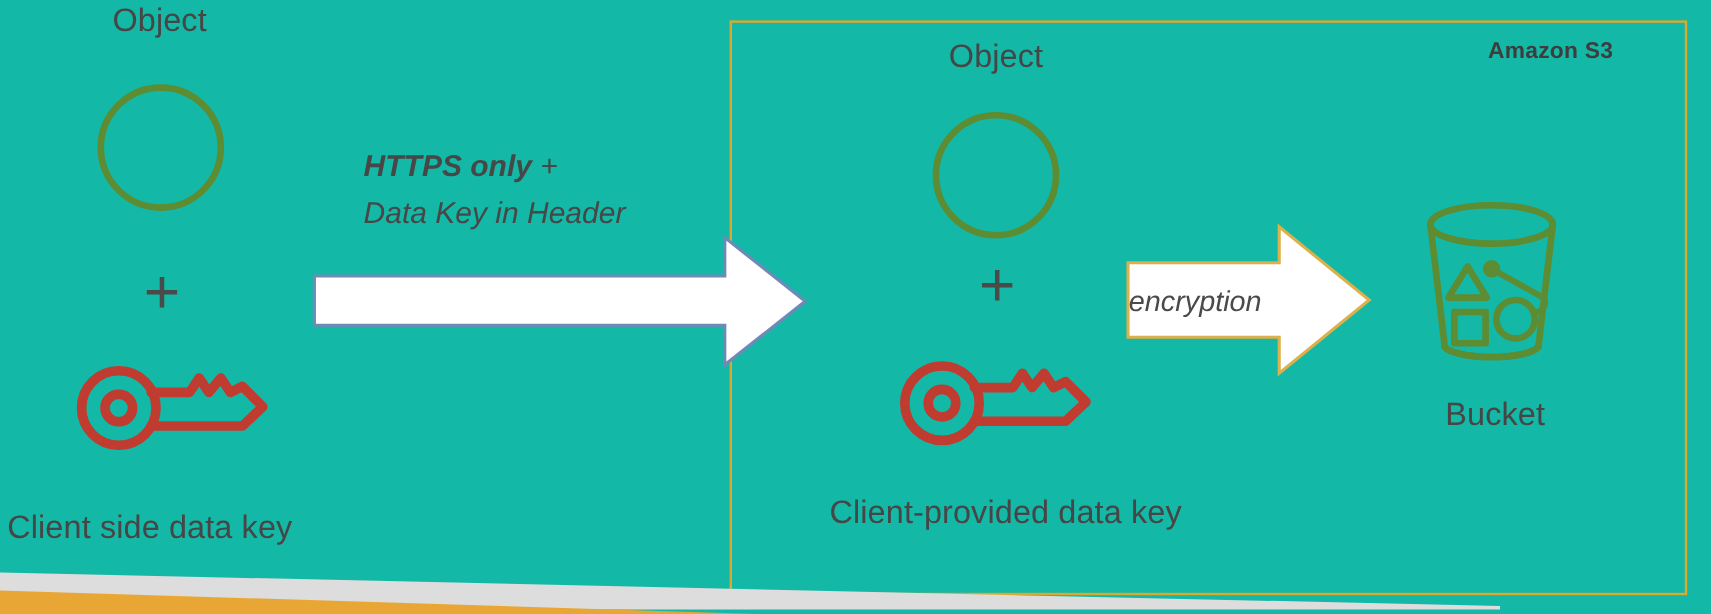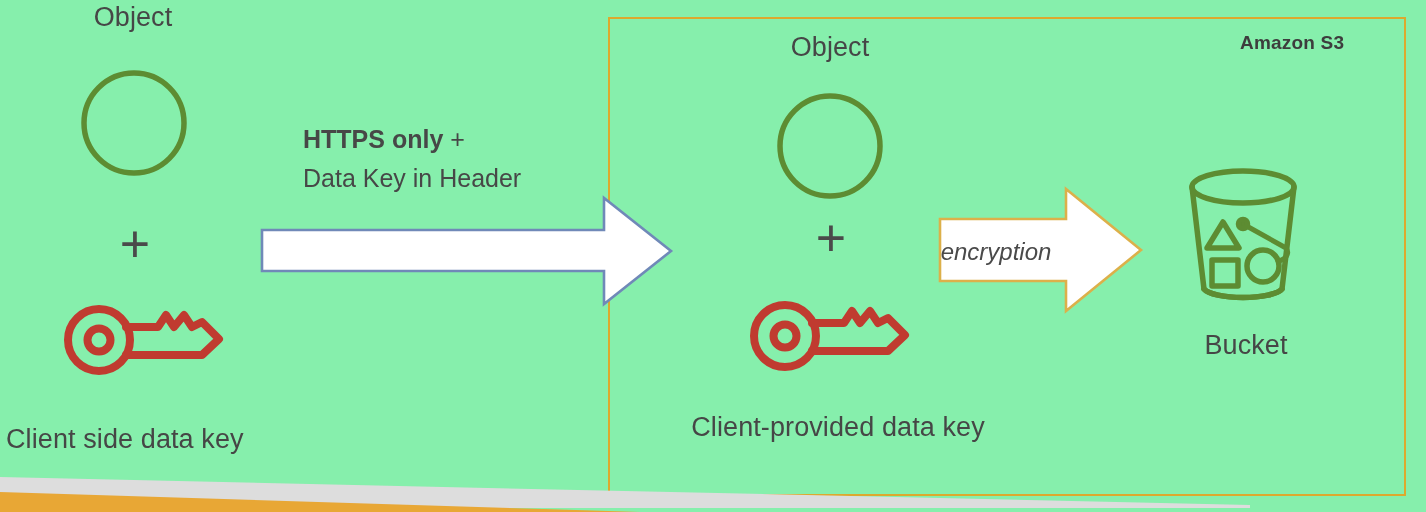--- a/index.html
+++ b/index.html
@@ -8,21 +8,21 @@
     background: #ffffff;
   }
   body {
     font-family: "Liberation Sans", sans-serif;
     -webkit-font-smoothing: antialiased;
   }
   #canvas {
     position: relative;
     width: 1426px;
     height: 512px;
-    background: #86efac;
+    background: #14b8a6;
     overflow: hidden;
   }
   .abs { position: absolute; }
 
   
   .lbl {
     color: #464646;
     font-size: 27px;
     line-height: 1.12;
     white-space: nowrap;
@@ -40,20 +40,21 @@
     letter-spacing: .2px;
   }
   .lbl-enc {
     font-size: 24px;
     color: #4a4a4a;
   }
   .lbl-arrow {
     font-size: 25px;
     color: #474747;
     line-height: 1.55;
+    font-style: italic;
   }
 
   
   .plus {
     color: #4a4a4a;
     font-size: 52px;
     font-weight: 500;
     line-height: 1;
     transform: translateX(-50%);
     font-family: "Liberation Sans", sans-serif;

